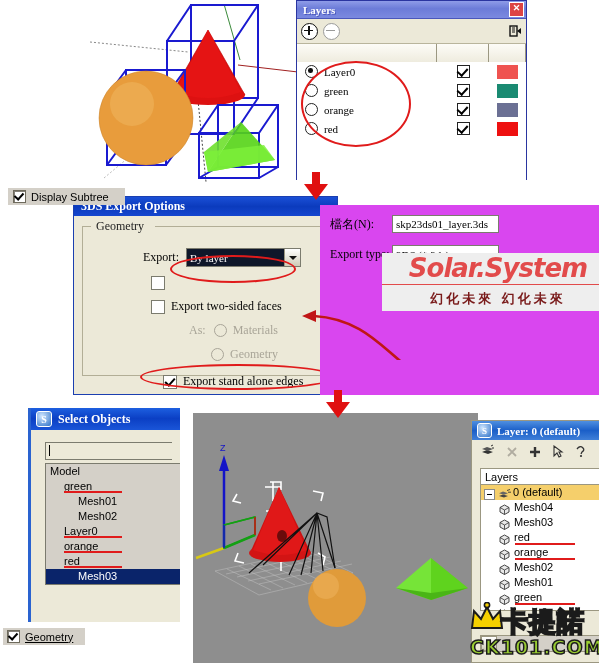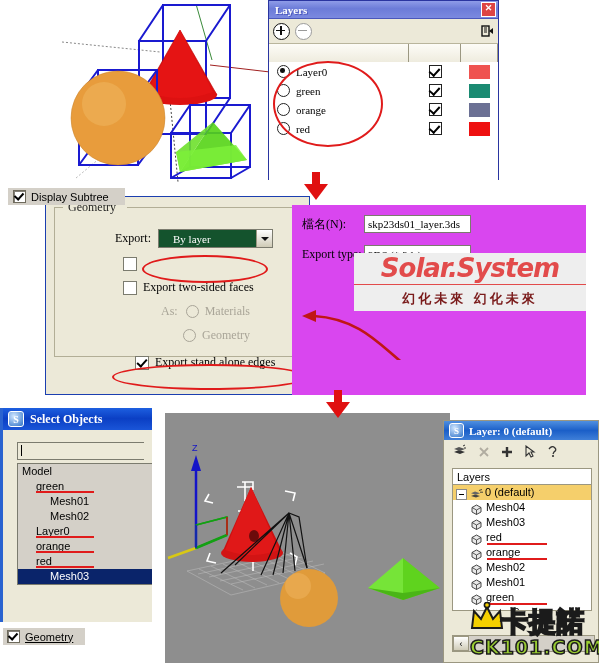--- a/index.html
+++ b/index.html
@@ -1,21 +1,21 @@
 <!DOCTYPE html>
 <html><head>
 <meta charset="utf-8">
 <style>
   html,body{margin:0;padding:0;background:#fff;}
   body{width:599px;height:663px;position:relative;overflow:hidden;
        font-family:"Liberation Sans",sans-serif;}
 
   
   .abs{position:absolute;}
-  .panel{position:absolute;box-sizing:border-box;}
+  .panel{position:absolute;box-sizing:border-box;margin-left:28px;}
 
   
   #scene-top{left:0;top:0;width:270px;height:195px;background:#fff;}
   #scene-top svg{display:block;}
 
   
   #layers-dialog{left:268px;top:0;width:231px;height:180px;
     border:1px solid #2a35a0;background:#ece9d8;}
   #layers-titlebar{height:17px;
     background:linear-gradient(#8e9ce8,#6c7cd8 45%,#7b8ae0);
@@ -75,22 +75,22 @@
     border-top:1px solid #b2ae96;height:0;}
   .groupbox:before{left:0;width:8px;}
   .groupbox:after{right:0;left:72px;}
   .gb-legend{position:absolute;top:-7px;left:10px;background:#ece9d8;
     font:12px "Liberation Serif",serif;padding:0 3px;color:#222;}
   .row-export{display:flex;align-items:center;margin:8px 0 0 0;}
   .lbl-export{font:12px "Liberation Serif",serif;width:90px;text-align:right;
     padding-right:7px;}
   .combo{width:113px;height:17px;border:1px solid #7b7b6e;background:#fff;
     display:flex;align-items:stretch;font:11px "Liberation Serif",serif;}
-  .combo .val{flex:1;background:#14532d;color:#fff;display:flex;align-items:center;
-    padding-left:14px;}
+  .combo .val{flex:1;background:#0f172a;color:#fff;display:flex;align-items:center;
+    padding-left:3px;}
   .combo .arrow{width:15px;background:linear-gradient(#fff,#cfcbb6);
     border-left:1px solid #9b9781;display:flex;align-items:center;
     justify-content:center;}
   .tri-dn{width:0;height:0;border-left:4px solid transparent;
     border-right:4px solid transparent;border-top:4px solid #111;}
   .opt-row{display:flex;align-items:center;margin:9px 0 0 62px;
     font:12px "Liberation Serif",serif;}
   .opt-row .cbx2{width:12px;height:12px;border:1px solid #7b7b6e;background:#fff;
     margin-right:6px;position:relative;flex:0 0 auto;}
   .opt-row .cbx2.on:after{content:"";position:absolute;left:2.5px;top:0.5px;
@@ -317,20 +317,21 @@
         </span>
         <span class="lr-color">
           <span class="sw" style="background:#ee1010"></span>
         </span>
       </div>
     </div>
   <div class="ellipse-hl" style="left:4px;top:60px;width:106px;height:82px;"></div>
 </div>
 
 <div class="panel" id="export-dialog">
+  <div id="export-title">3DS Export Options</div>
   <div id="export-body">
     <div class="groupbox">
       <span class="gb-legend">Geometry</span>
 
       <div class="row-export">
         <span class="lbl-export">Export:</span>
         <span class="combo">
           <span class="val">By layer</span>
           <span class="arrow">
               <i class="tri-dn"></i>

